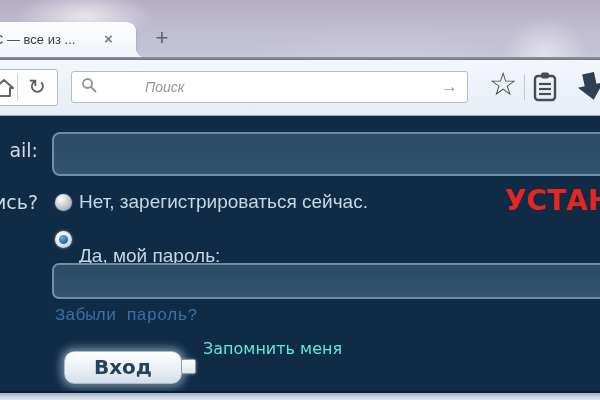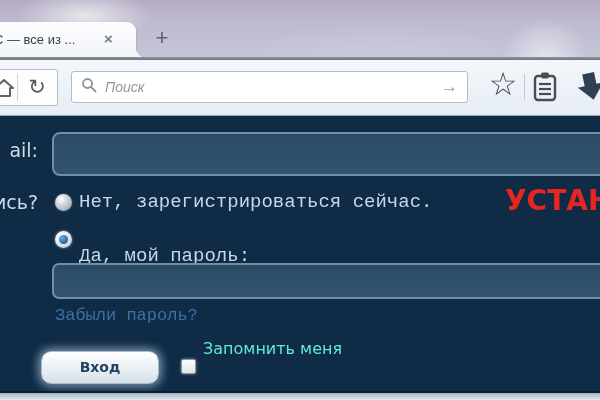--- a/index.html
+++ b/index.html
@@ -32,21 +32,21 @@
   
   .toolbar{position:absolute;left:0;top:60px;width:600px;height:56px;
     background:linear-gradient(#f3f7fb,#e7edf5);border-bottom:1px solid #9cacbc;box-sizing:border-box;}
   .nav-group{position:absolute;left:-14px;top:9px;width:72px;height:37px;box-sizing:border-box;
     background:#fdfdfe;border:1px solid #b4bcc6;border-radius:3px;}
   .home-ic{position:absolute;left:6px;top:7px;width:22px;height:22px;}
   .group-sep{position:absolute;left:30px;top:4px;width:1px;height:27px;background:#ccd2da;}
   .reload-ic{position:absolute;left:37px;top:3px;width:26px;height:28px;font-size:21px;
     line-height:28px;text-align:center;color:#565b62;}
   .search{position:absolute;left:71px;top:11px;width:397px;height:32px;box-sizing:border-box;
-    background:#fff;border:1px solid #b4bcc6;border-radius:3px;display:flex;align-items:center;}
+    background:#fff;border:1px solid #b4bcc6;border-radius:3px;display:flex;align-items:center;gap:40px;}
   .mag{margin-left:9px;flex:0 0 auto;}
   .ph{margin-left:8px;font-style:italic;color:#9298a0;font-size:14px;flex:1 1 auto;
     border:none;outline:none;background:transparent;font-family:"Liberation Sans",sans-serif;}
   .go{margin-right:9px;color:#9aa0a8;font-size:17px;flex:0 0 auto;}
   .star-ic{position:absolute;left:486px;top:2px;width:34px;height:44px;text-align:center;
     font-size:32px;line-height:44px;color:#464b52;}
   .tb-sep{position:absolute;left:524px;top:14px;width:1px;height:26px;background:#c2c8d0;}
   .clip-ic{position:absolute;left:531px;top:11px;width:28px;height:32px;}
   .dl-ic{position:absolute;left:575px;top:9px;width:32px;height:36px;}
 
@@ -60,30 +60,30 @@
   #email-field{top:132px;height:44px;}
   #password-field{top:263px;height:36px;border-radius:7px;}
   .radio{position:absolute;left:55px;width:17px;height:17px;border-radius:50%;}
   .radio.off{background:radial-gradient(circle at 35% 30%, #ffffff 0%, #d6dade 35%, #a8aeb6 75%, #8f959e 100%);
     box-shadow:0 0 2px rgba(190,210,230,.5);}
   .radio.on{background:radial-gradient(circle at 35% 30%, #ffffff 0%, #e9eef3 40%, #b3bcc7 100%);
     box-shadow:0 0 3px rgba(200,225,250,.6);}
   .radio.on::after{content:"";position:absolute;left:4px;top:4px;width:9px;height:9px;
     border-radius:50%;background:radial-gradient(circle at 35% 30%, #6db0e8, #1c5c9e 75%);}
   .opt-label{position:absolute;left:79px;font-size:19px;color:#c8d7e5;
-    font-family:Liberation Mono, monospace;text-align:center;}
+    font-family:Liberation Sans, sans-serif;text-align:center;}
   .red-overlay{position:absolute;left:505px;top:184px;font-size:28px;font-weight:bold;
     color:#e52621;white-space:nowrap;font-family:"DejaVu Sans",sans-serif;}
   .forgot{position:absolute;left:55px;top:306px;font-size:17px;color:#3d70a6;
     text-decoration:none;font-family:Liberation Mono, monospace;}
-  .login-btn{position:absolute;left:41px;top:351px;width:118px;height:33px;box-sizing:border-box;
+  .login-btn{position:absolute;left:64px;top:351px;width:118px;height:33px;box-sizing:border-box;
     border:1px solid #a9bac9;border-radius:10px;
     background:linear-gradient(#ffffff,#e9eff5 55%,#d5dee8);
     box-shadow:0 0 9px 3px rgba(205,228,248,.55), 0 1px 2px rgba(0,0,0,.35);
-    font-size:14px;font-weight:bold;color:#24415d;text-align:center;line-height:31px;
+    font-size:20px;font-weight:bold;color:#24415d;text-align:center;line-height:31px;
     font-family:"DejaVu Sans",sans-serif;cursor:default;}
   .checkbox{position:absolute;left:181px;top:359px;width:15px;height:15px;box-sizing:border-box;
     background:linear-gradient(#fbfcfd,#dfe5eb);border:1px solid #8d98a4;border-radius:2px;
     box-shadow:0 0 3px rgba(220,235,250,.5);}
   .remember{position:absolute;left:203px;top:339px;font-size:16px;color:#5eead4;
     font-family:"DejaVu Sans",sans-serif;}
   .bottom-strip{position:absolute;left:0;top:391px;width:600px;height:9px;box-sizing:border-box;
     border-top:2px solid #0a1e33;background:linear-gradient(#9fb2c2,#e4eaf0);}
 </style>
 </head>

